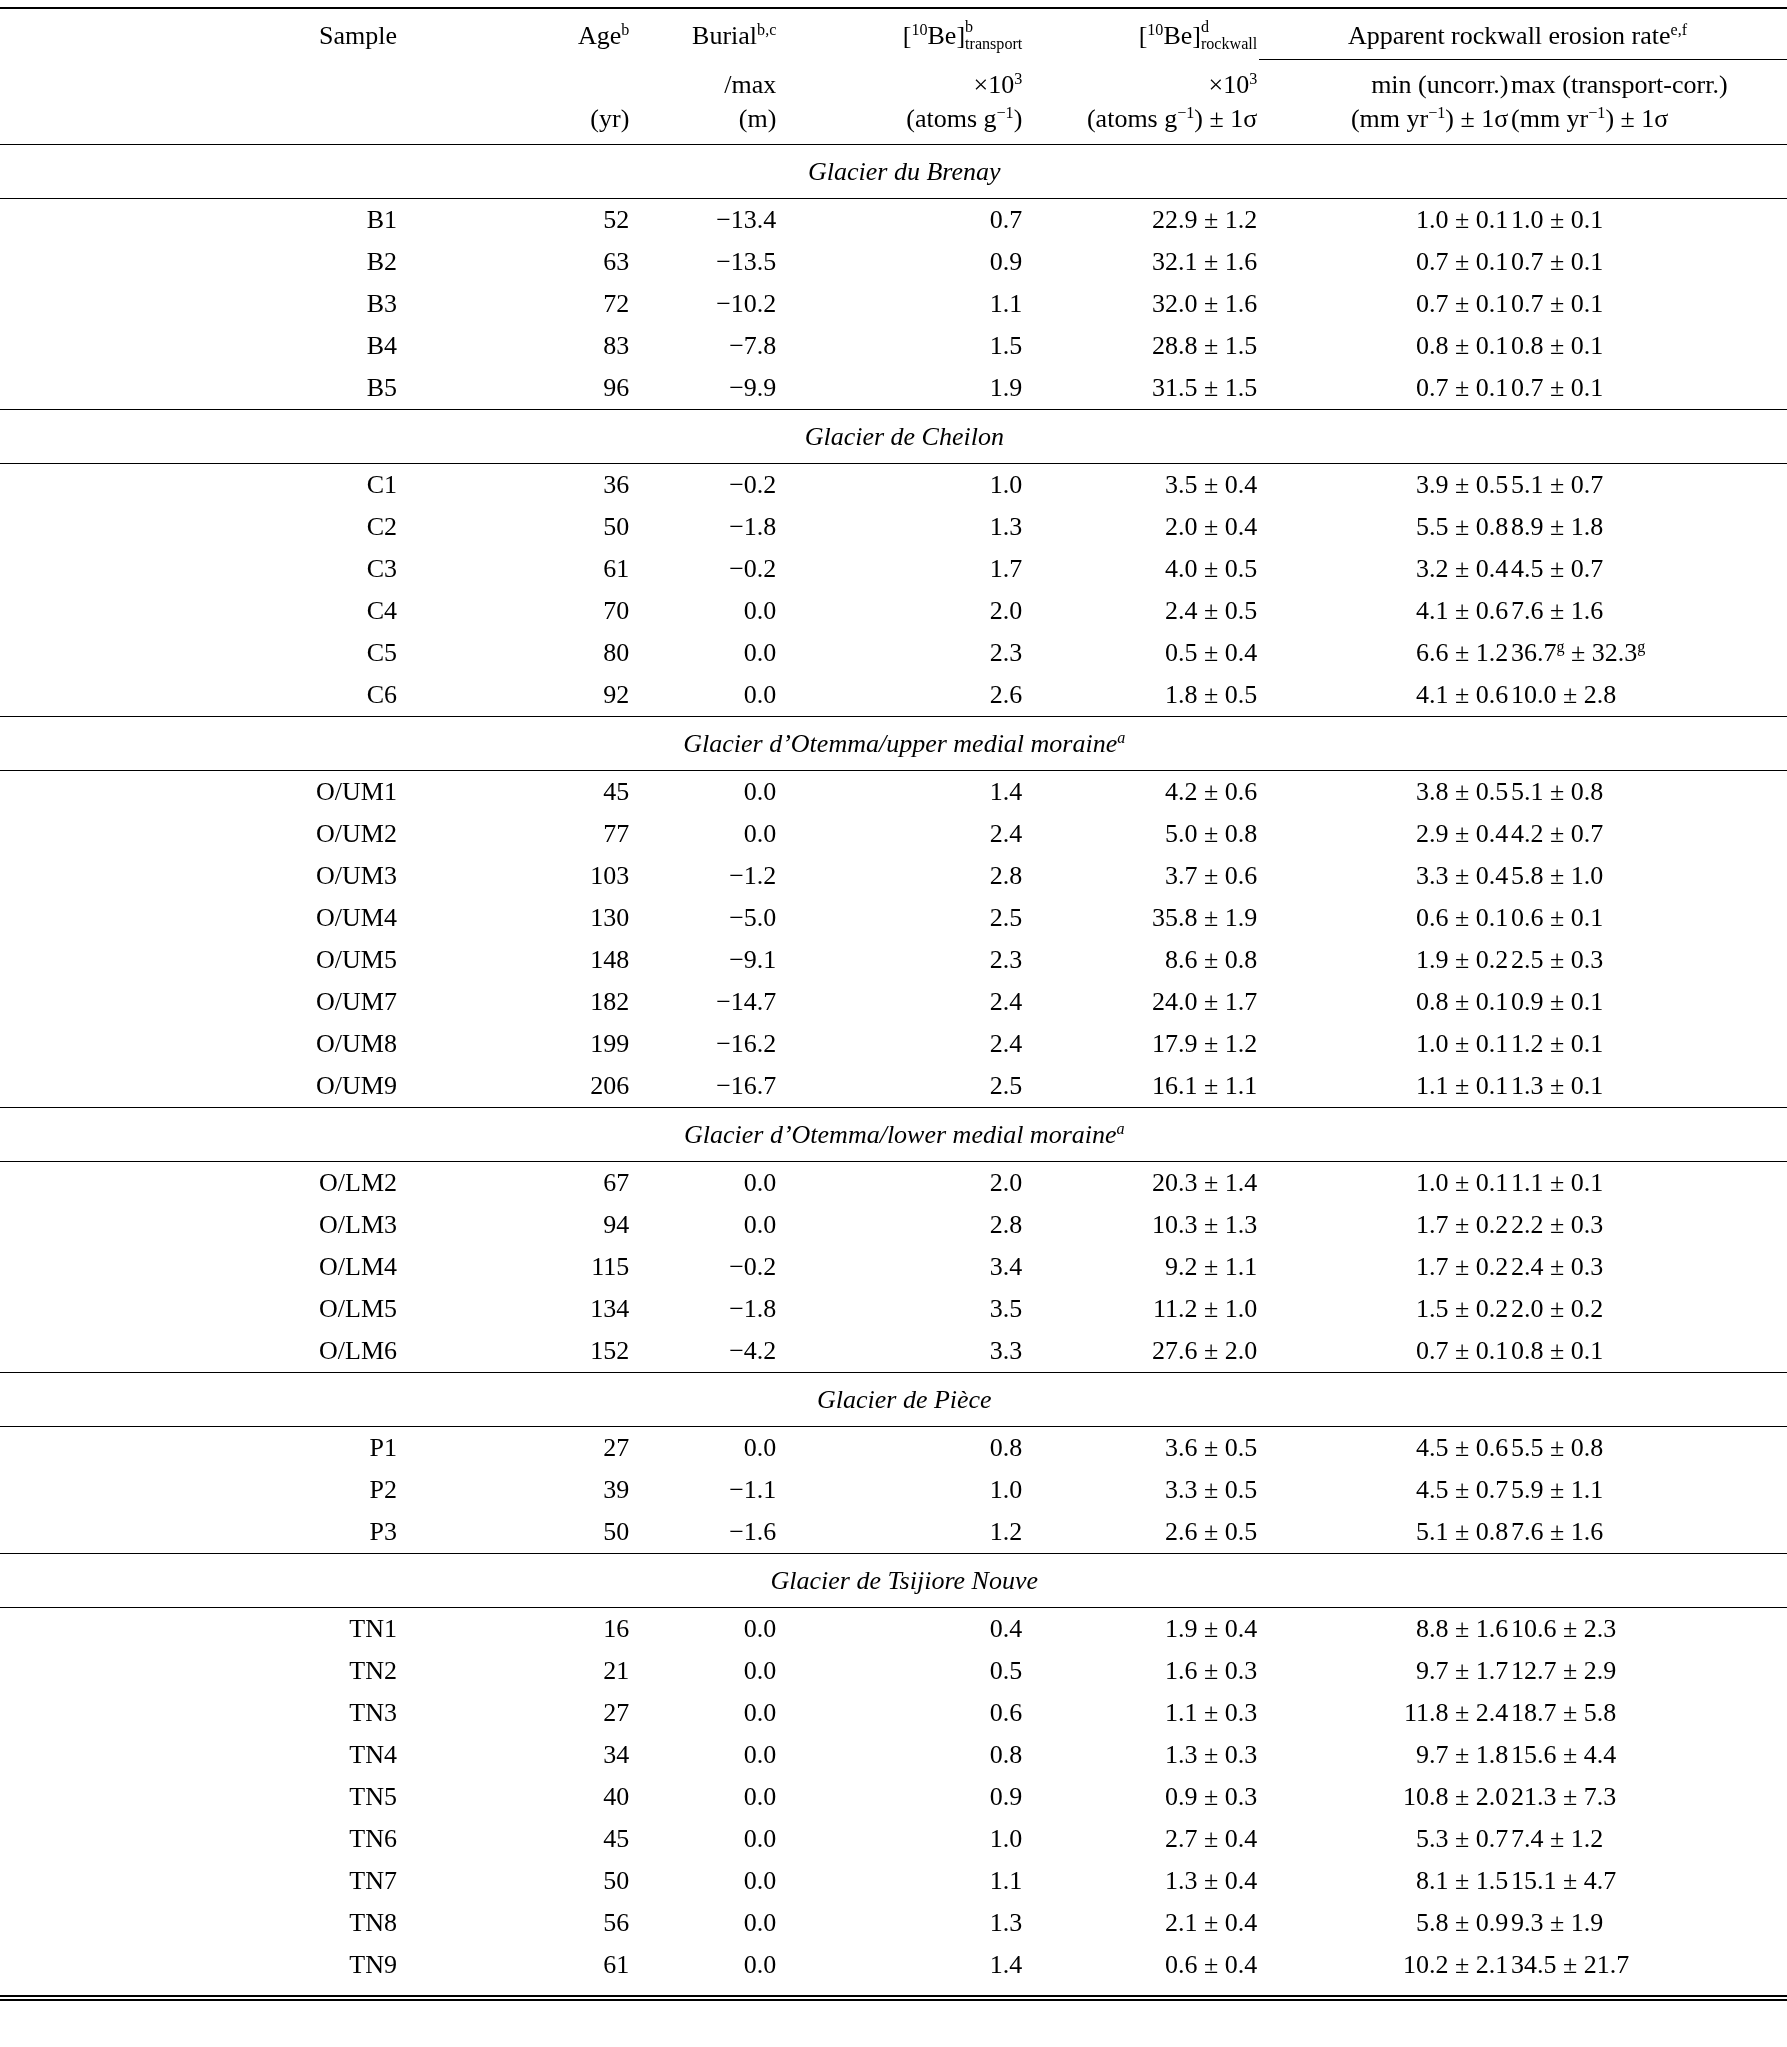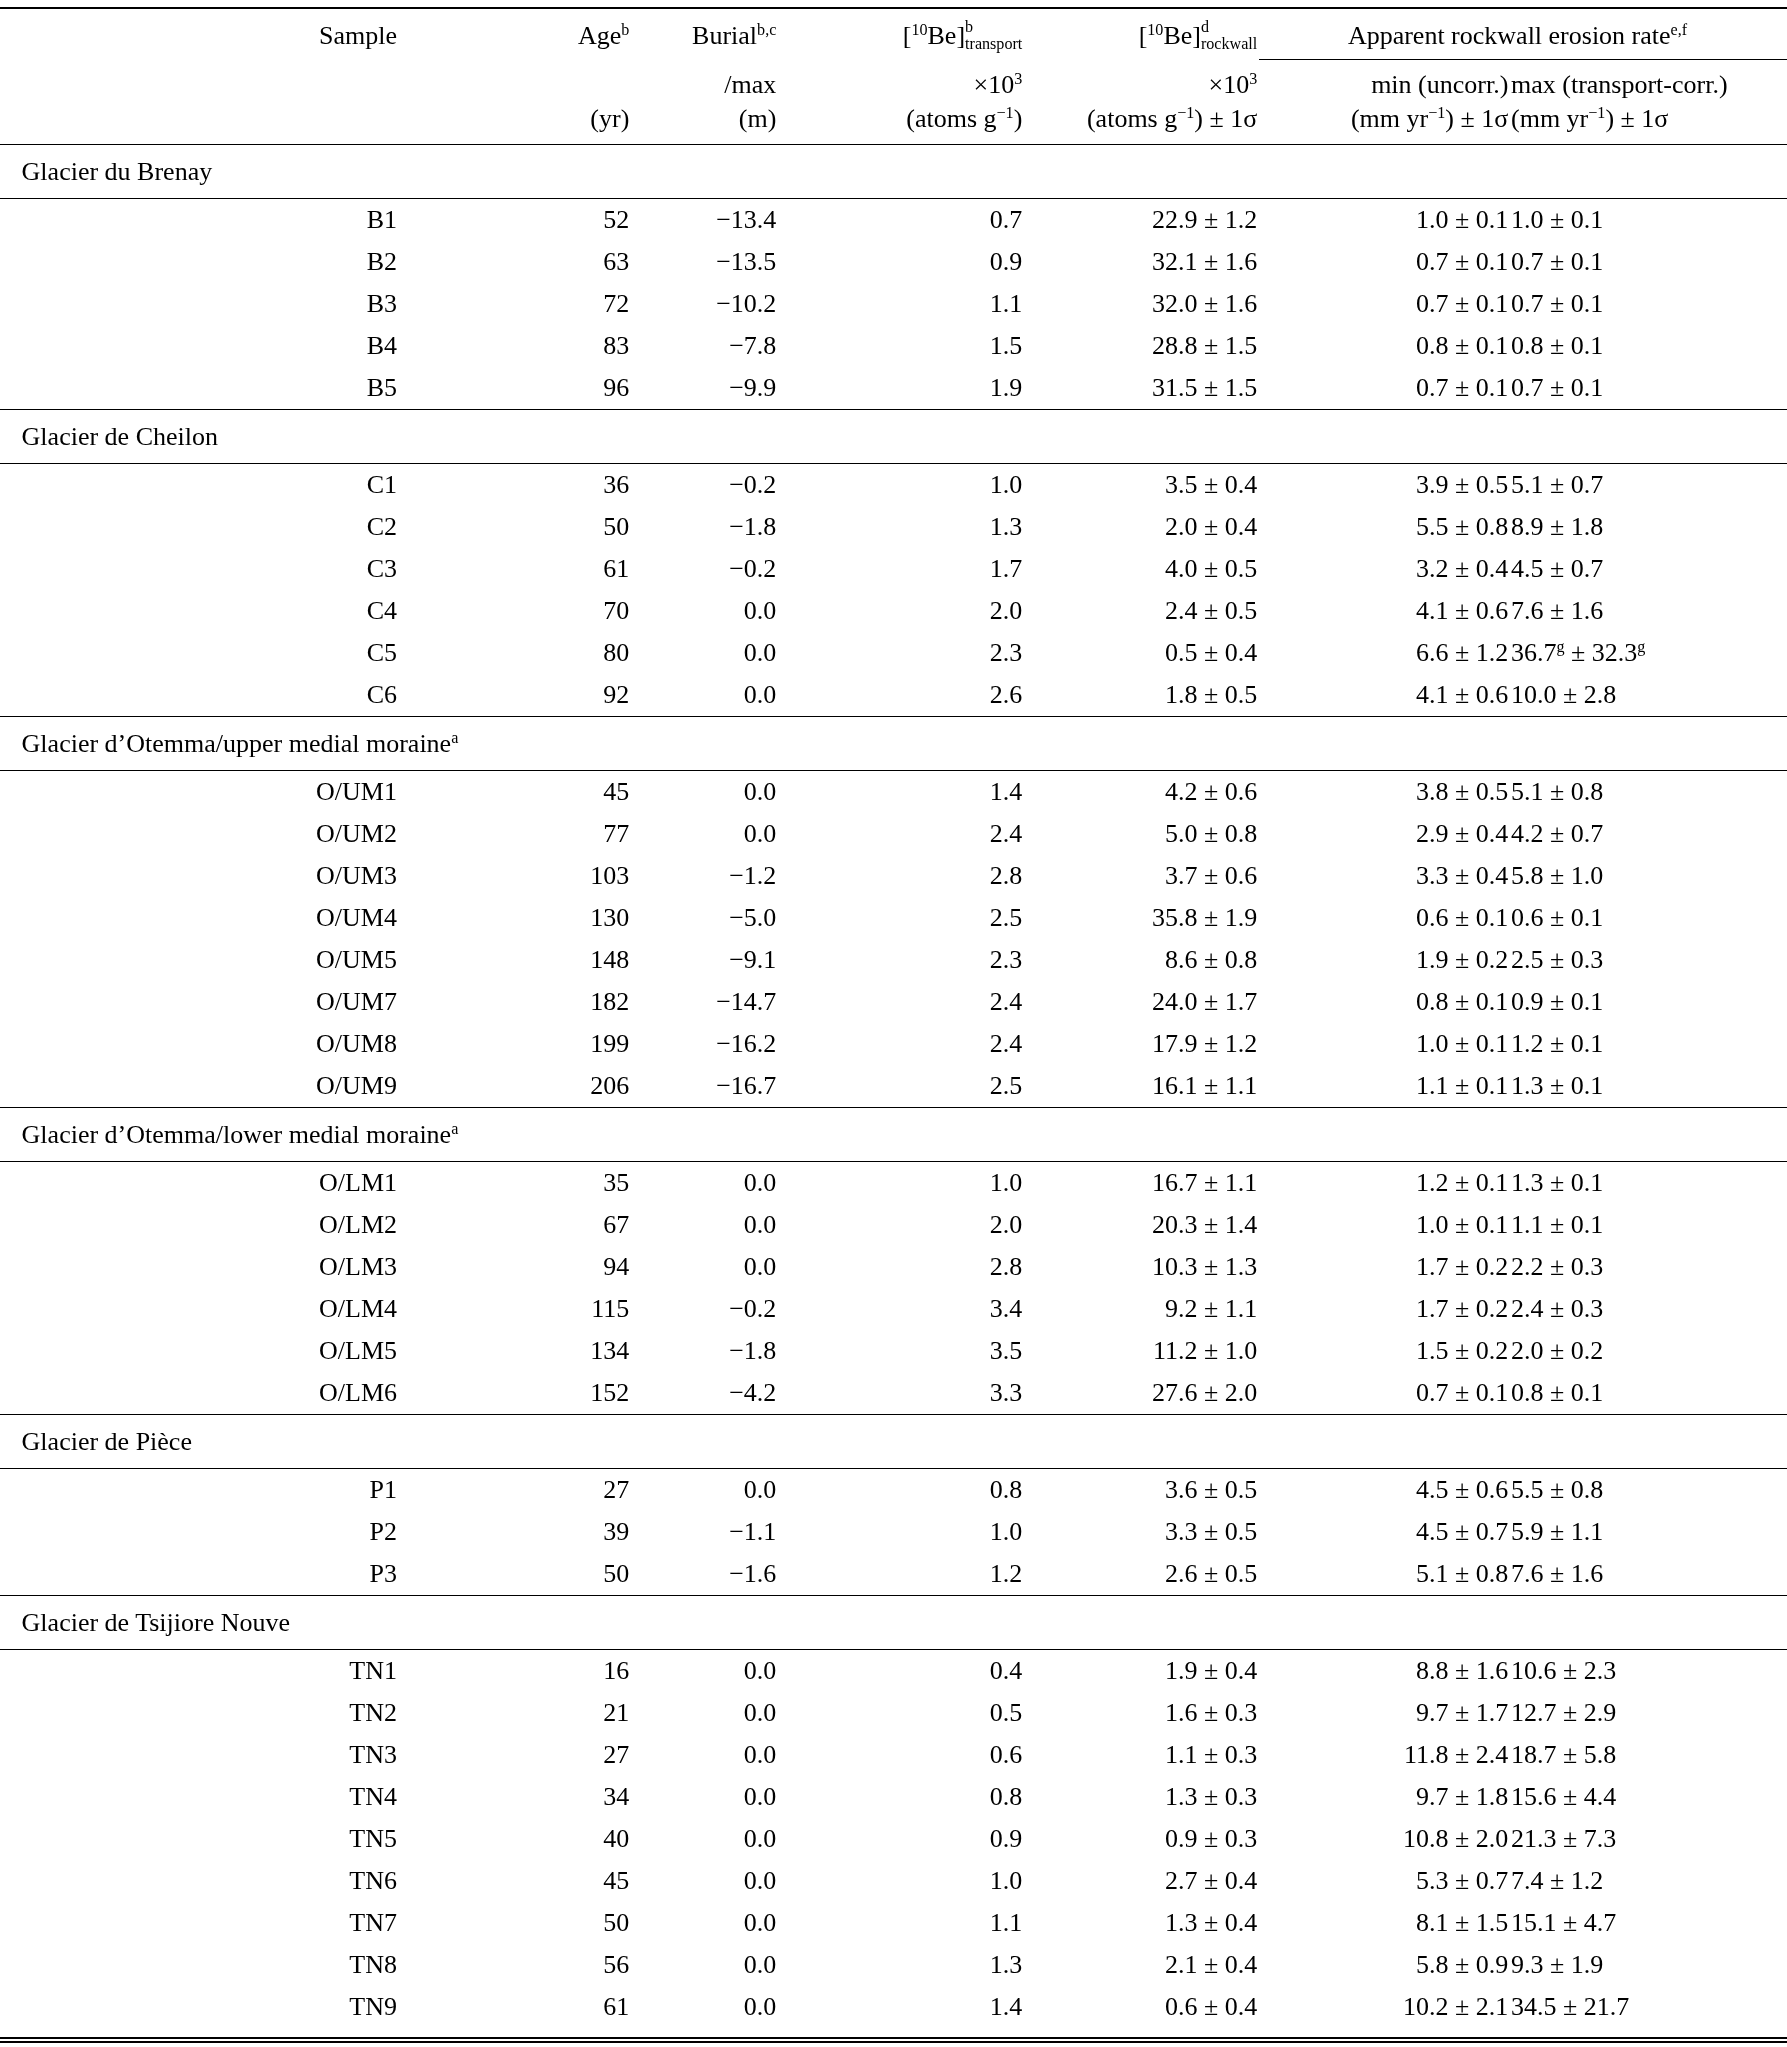--- a/index.html
+++ b/index.html
@@ -32,23 +32,24 @@
     border-bottom: 1.7px solid #000;
     padding-bottom: 8.6px;
     padding-right: 12px;
   }
   tr.h2 th { padding-top: 10.4px; line-height: 29px; vertical-align: bottom; }
   tr.h3 th { line-height: 36px; padding-bottom: 7px; vertical-align: bottom; }
   
   tr.section td {
     border-top: 1.7px solid #000;
     border-bottom: 1.7px solid #000;
-    text-align: left;
+    text-align: center;
     padding: 12px 0 12px 21.6px;
     line-height: 29px;
+    font-style: italic;
   }
   
   tbody td { line-height: 40px; white-space: nowrap; }
   tbody tr.datarow:first-of-type td { padding-top: 3.5px; }
   
   sup { font-size: 62%; line-height: 0; vertical-align: 0.55em; }
   sub { font-size: 62%; line-height: 0; vertical-align: -0.25em; }
   .ss {
     display: inline-flex;
     flex-direction: column;
@@ -285,29 +286,20 @@
           <td class="c2">−16.7</td>
           <td class="c3">2.5</td>
           <td class="c4">16.1 ± 1.1</td>
           <td class="c5">1.1 ± 0.1</td>
           <td class="c6">1.3 ± 0.1</td>
         </tr>
         <tr class="section">
           <td colspan="7">Glacier d’Otemma/lower medial moraine<sup>a</sup></td>
         </tr>
         <tr class="datarow">
-          <td class="c0">O/LM1</td>
-          <td class="c1">35</td>
-          <td class="c2">0.0</td>
-          <td class="c3">1.0</td>
-          <td class="c4">16.7 ± 1.1</td>
-          <td class="c5">1.2 ± 0.1</td>
-          <td class="c6">1.3 ± 0.1</td>
-        </tr>
-        <tr class="datarow">
           <td class="c0">O/LM2</td>
           <td class="c1">67</td>
           <td class="c2">0.0</td>
           <td class="c3">2.0</td>
           <td class="c4">20.3 ± 1.4</td>
           <td class="c5">1.0 ± 0.1</td>
           <td class="c6">1.1 ± 0.1</td>
         </tr>
         <tr class="datarow">
           <td class="c0">O/LM3</td>

